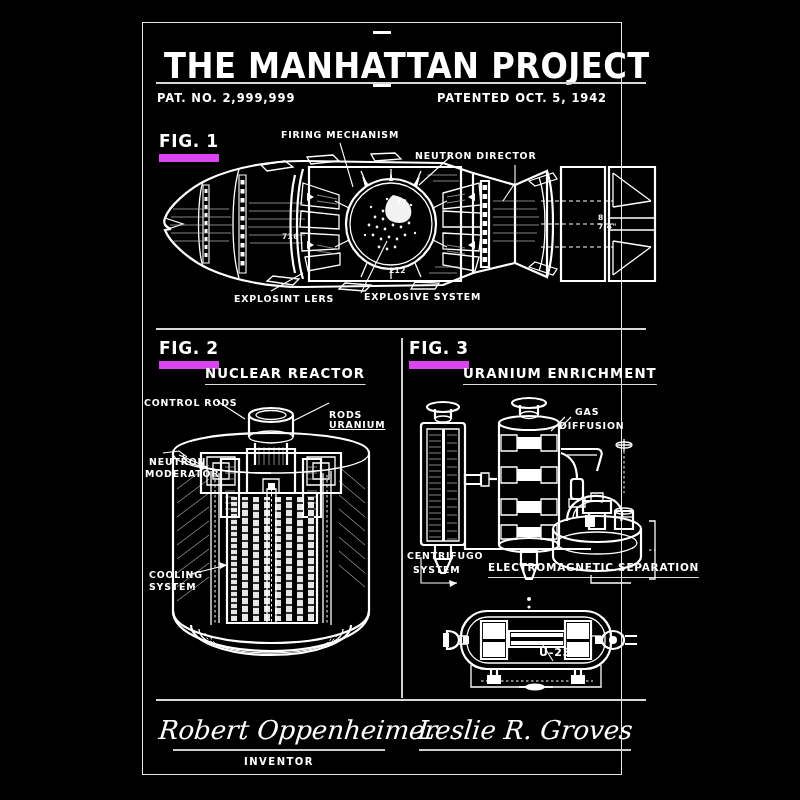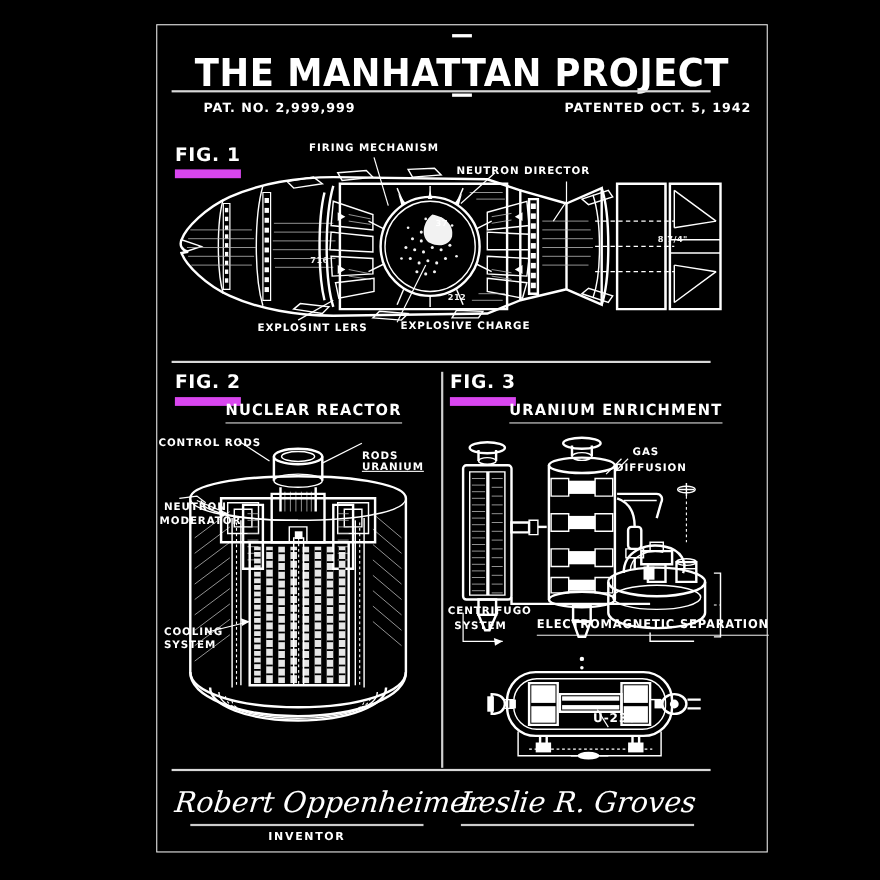--- a/index.html
+++ b/index.html
@@ -21,21 +21,21 @@
   #poster {
     position: absolute;
     left: 0; top: 0;
     width: 800px; height: 800px;
     background: #000000;
   }
   #frame {
     position: absolute;
     left: 142px;
     top: 22px;
-    width: 556px;
+    width: 480px;
     height: 753px;
     border: 1.5px solid #e8e8e8;
     box-sizing: border-box;
   }
 
   
   .title-row {
     position: absolute;
     left: 0; top: 8px;
     width: 100%;
@@ -72,21 +72,20 @@
 
   
   .patline {
     position: absolute;
     top: 68px;
     font-family: "DejaVu Sans", sans-serif;
     font-weight: 700;
     font-size: 11.5px;
     letter-spacing: 0.9px;
     white-space: nowrap;
-    margin-left: 28px;
   }
   #pat-no   { left: 14px; }
   #pat-date { right: 14px; }
 
   
   .fig-tag {
     position: absolute;
     font-family: "DejaVu Sans", sans-serif;
     font-weight: 700;
     font-size: 17px;
@@ -200,25 +199,25 @@
     <div class="rule" id="title-rule"></div>
 
     <div class="patline" id="pat-no">PAT. NO. 2,999,999</div>
     <div class="patline" id="pat-date">PATENTED OCT. 5, 1942</div>
 
     <div class="fig-tag" style="left:16px; top:108px;">FIG. 1</div>
 
     <div class="lbl ctr" style="left:132px; top:106px; width:130px;">FIRING MECHANISM</div>
     <div class="lbl" style="left:272px; top:127px;">NEUTRON DIRECTOR</div>
     <div class="lbl" style="left:43px; top:270px;margin-left:48px;">EXPLOSINT LERS</div>
-    <div class="lbl" style="left:221px; top:268px;">EXPLOSIVE CHARGE</div>
+    <div class="lbl" style="left:221px; top:268px;">EXPLOSIVE SYSTEM</div>
 
     <div class="tiny-num" style="left:139px; top:209px;">716</div>
     <div class="tiny-num" style="left:253px; top:175px;">37</div>
-    <div class="tiny-num" style="left:264px; top:243px;">212</div>
+    <div class="tiny-num" style="left:246px; top:243px;">212</div>
     <div class="tiny-num" style="left:455px; top:190px;">8 7/4"</div>
 
     <svg class="draw" id="fig1-svg" style="left:0; top:100px;" width="516" height="205" viewBox="0 0 516 205">
 
       <path class="st2" d="M28,106 C22,104 20,100 22,95 C26,84 44,66 66,56
                C92,44 128,38 160,38 L300,40 L330,50 L330,150 L300,162 L160,164
                C128,164 92,158 66,146 C44,136 26,118 22,107 Z"></path>
 
       <path class="st" d="M22,95 L40,101 L22,107"></path>
 

